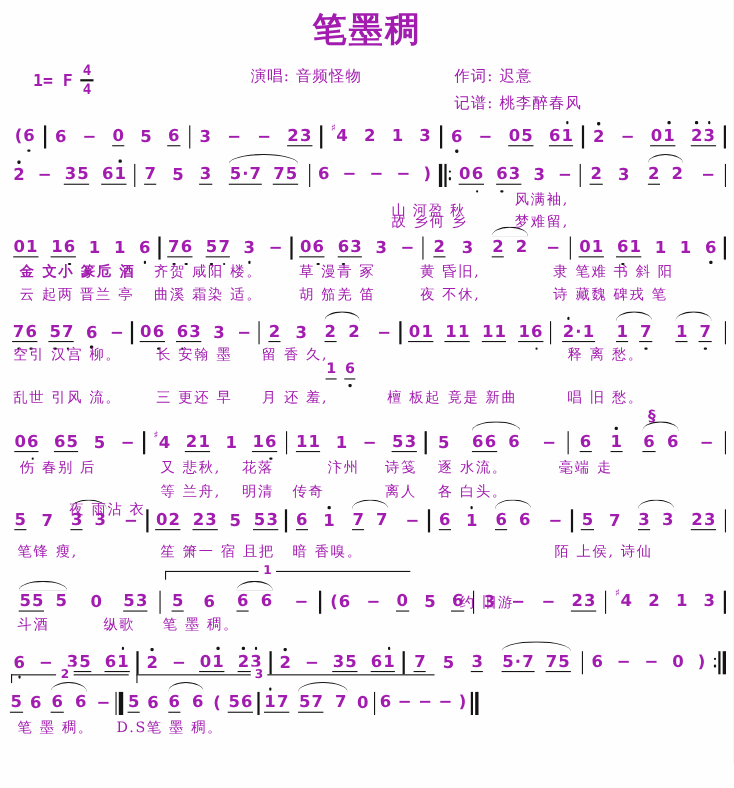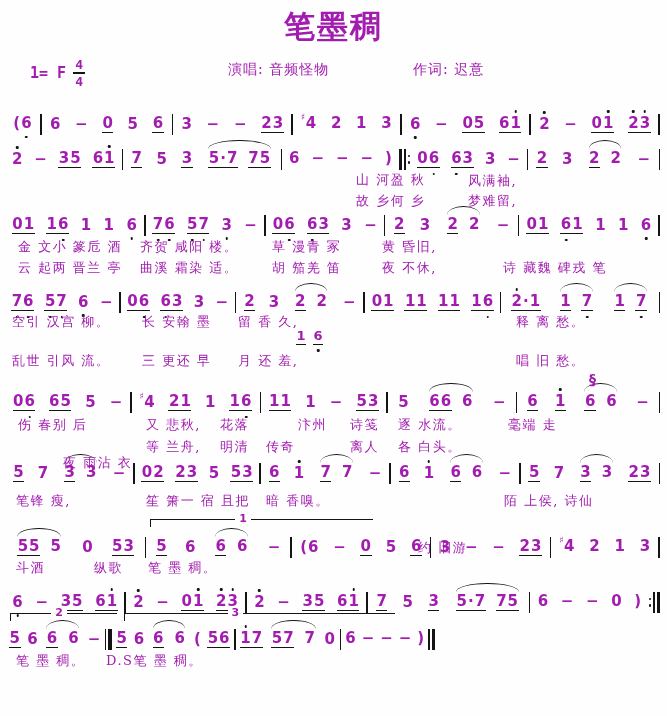--- a/index.html
+++ b/index.html
@@ -58,20 +58,21 @@
     <span>1= F</span>
     <span class="frac">
       <span>4</span>
       <span class="fbar"></span>
       <span>4</span>
     </span>
   </div>
 
   <div class="credit performer">演唱: 音频怪物</div>
   <div class="credit lyricist">作词: 迟意</div>
+  <div class="credit notator">记谱: 桃李醉春风</div>
 
 <div class="sysline" style="top: 112px; width: 655px;">
       <span class="measure" style="flex-grow: 1;">
         <span class="tok">
           <span class="nc">(</span>
           <span class="nc lo">6</span>
         </span>
       </span>
       <span class="bargrp">
         <i class="bthin"></i>
@@ -1008,40 +1009,42 @@
         </span>
         <span class="tok">
           <span class="nc">)</span>
         </span>
       </span>
       <span class="bargrp">
         <i class="bthin"></i>
         <i class="bthick"></i>
       </span>
     </div>
-    <div class="lyric" style="left: 356px; top: 171px;">山 河盈 秋</div>
+    <div class="lyric" style="left: 356px; top: 182px; font-family: Liberation Serif, serif;">山 河盈 秋</div>
     <div class="lyric" style="left: 468px; top: 172px;">风满袖,</div>
     <div class="lyric" style="left: 356px; top: 192px;">故 乡何 乡</div>
     <div class="lyric" style="left: 468px; top: 192px;">梦难留,</div>
-    <div class="lyric" style="left: 18px; top: 238px;">金 文小 篆卮 酒</div>
+    <div class="lyric" style="left: 18px; top: 238px; font-weight: bold;">金 文小 篆卮 酒</div>
     <div class="lyric" style="left: 140px; top: 238px;">齐贺 咸阳 楼。</div>
     <div class="lyric" style="left: 272px; top: 238px;">草 漫青 冢</div>
     <div class="lyric" style="left: 382px; top: 238px;">黄 昏旧,</div>
+    <div class="lyric" style="left: 503px; top: 238px;">隶 笔难 书 斜 阳</div>
     <div class="lyric" style="left: 18px; top: 259px;">云 起两 晋兰 亭</div>
     <div class="lyric" style="left: 140px; top: 259px;">曲溪 霜染 适。</div>
     <div class="lyric" style="left: 272px; top: 259px;">胡 笳羌 笛</div>
     <div class="lyric" style="left: 382px; top: 259px;">夜 不休,</div>
     <div class="lyric" style="left: 503px; top: 259px;">诗 藏魏 碑戎 笔</div>
     <div class="lyric" style="left: 12px; top: 313px; text-align: right;">空引 汉宫 柳。</div>
     <div class="lyric" style="left: 142px; top: 313px;">长 安翰 墨</div>
     <div class="lyric" style="left: 238px; top: 313px;">留 香 久,</div>
     <div class="lyric" style="left: 516px; top: 313px;">释 离 愁。</div>
     <div class="lyric" style="left: 12px; top: 352px;">乱世 引风 流。</div>
     <div class="lyric" style="left: 142px; top: 352px;">三 更还 早</div>
     <div class="lyric" style="left: 238px; top: 352px;">月 还 羞,</div>
+    <div class="lyric" style="left: 352px; top: 352px;">檀 板起 竟是 新曲</div>
     <div class="lyric" style="left: 516px; top: 352px;">唱 旧 愁。</div>
     <div class="lyric" style="left: 18px; top: 416px;">伤 春别 后</div>
     <div class="lyric" style="left: 146px; top: 416px;">又 悲秋,</div>
     <div class="lyric" style="left: 220px; top: 416px;">花落</div>
     <div class="lyric" style="left: 266px; top: 416px; margin-left: 32px;">汴州</div>
     <div class="lyric" style="left: 350px; top: 416px;">诗笺</div>
     <div class="lyric" style="left: 398px; top: 416px;">逐 水流。</div>
     <div class="lyric" style="left: 508px; top: 416px;">毫端 走</div>
     <div class="lyric" style="left: 18px; top: 454px; margin-left: 45px;">夜 雨沾 衣</div>
     <div class="lyric" style="left: 146px; top: 438px;">等 兰舟,</div>

